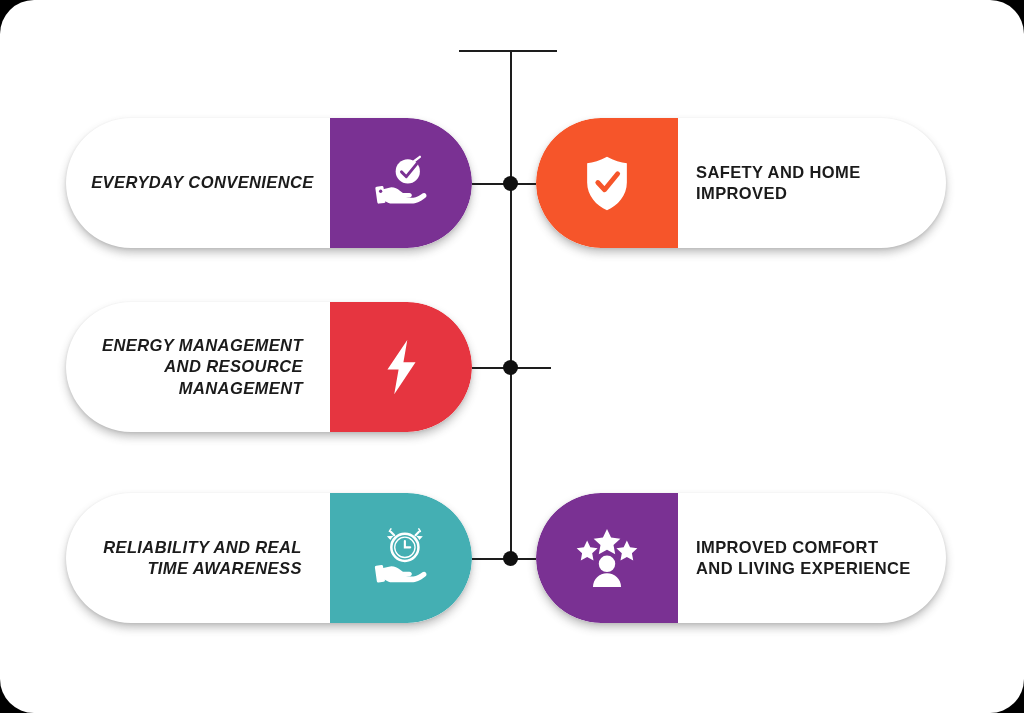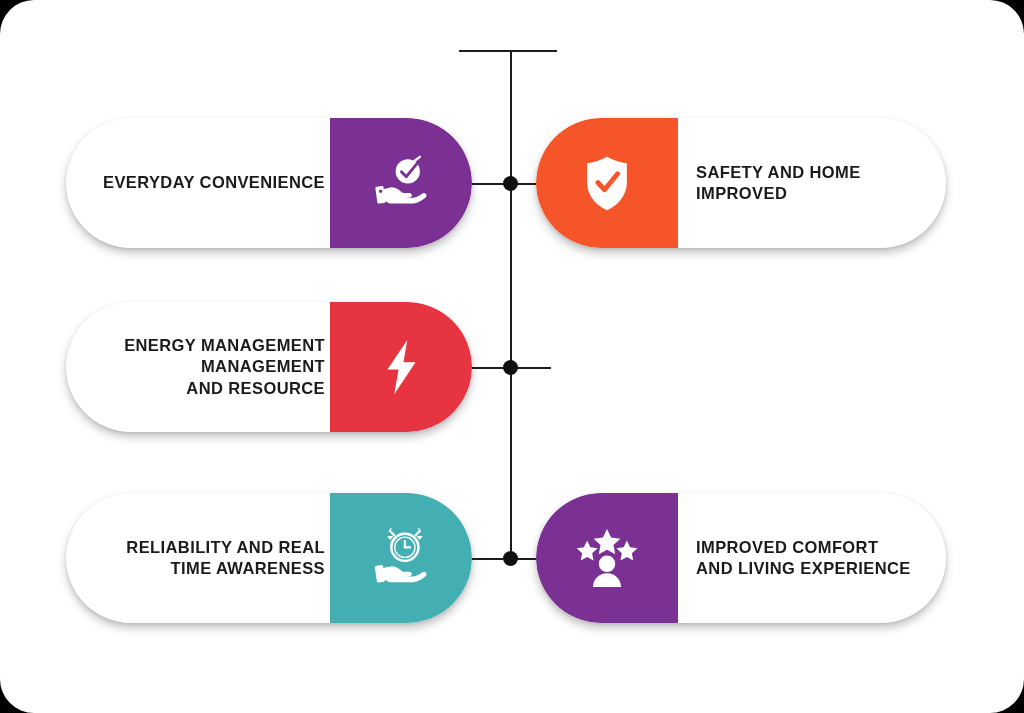--- a/index.html
+++ b/index.html
@@ -97,24 +97,25 @@
     flex: 1 1 auto;
     display: flex;
     align-items: center;
     color: #1b1b1b;
     font-size: 16.5px;
     font-weight: bold;
     letter-spacing: 0.4px;
     line-height: 1.28;
   }
   .card.left .label {
-    justify-content: flex-end;
+    justify-content: center;
     text-align: right;
     padding-right: 5px;
     padding-left: 14px;
+    font-style: italic;
   }
   .card.right .label {
     justify-content: flex-start;
     text-align: left;
     padding-left: 18px;
     padding-right: 14px;
   }
   .label span { display: block; }
 
   .icon-svg { width: 62px; height: 62px; display: block; }
@@ -173,22 +174,22 @@
         <span>SAFETY AND HOME</span>
         <span>IMPROVED</span>
       </div>
     </div>
   </div>
 
   <div class="card left row2">
     <div class="label">
       <div>
         <span>ENERGY MANAGEMENT</span>
+        <span>AND RESOURCE</span>
         <span>MANAGEMENT</span>
-        <span>AND RESOURCE</span>
       </div>
     </div>
     <div class="icon-panel" style="background:#E63540">
       <svg class="icon-svg" viewBox="0 0 64 64">
         <path d="M38.5 4 L18 34.5 h11.5 L25 60 L47 27 H34.5 z" fill="#ffffff"></path>
       </svg>
     </div>
   </div>
 
 

